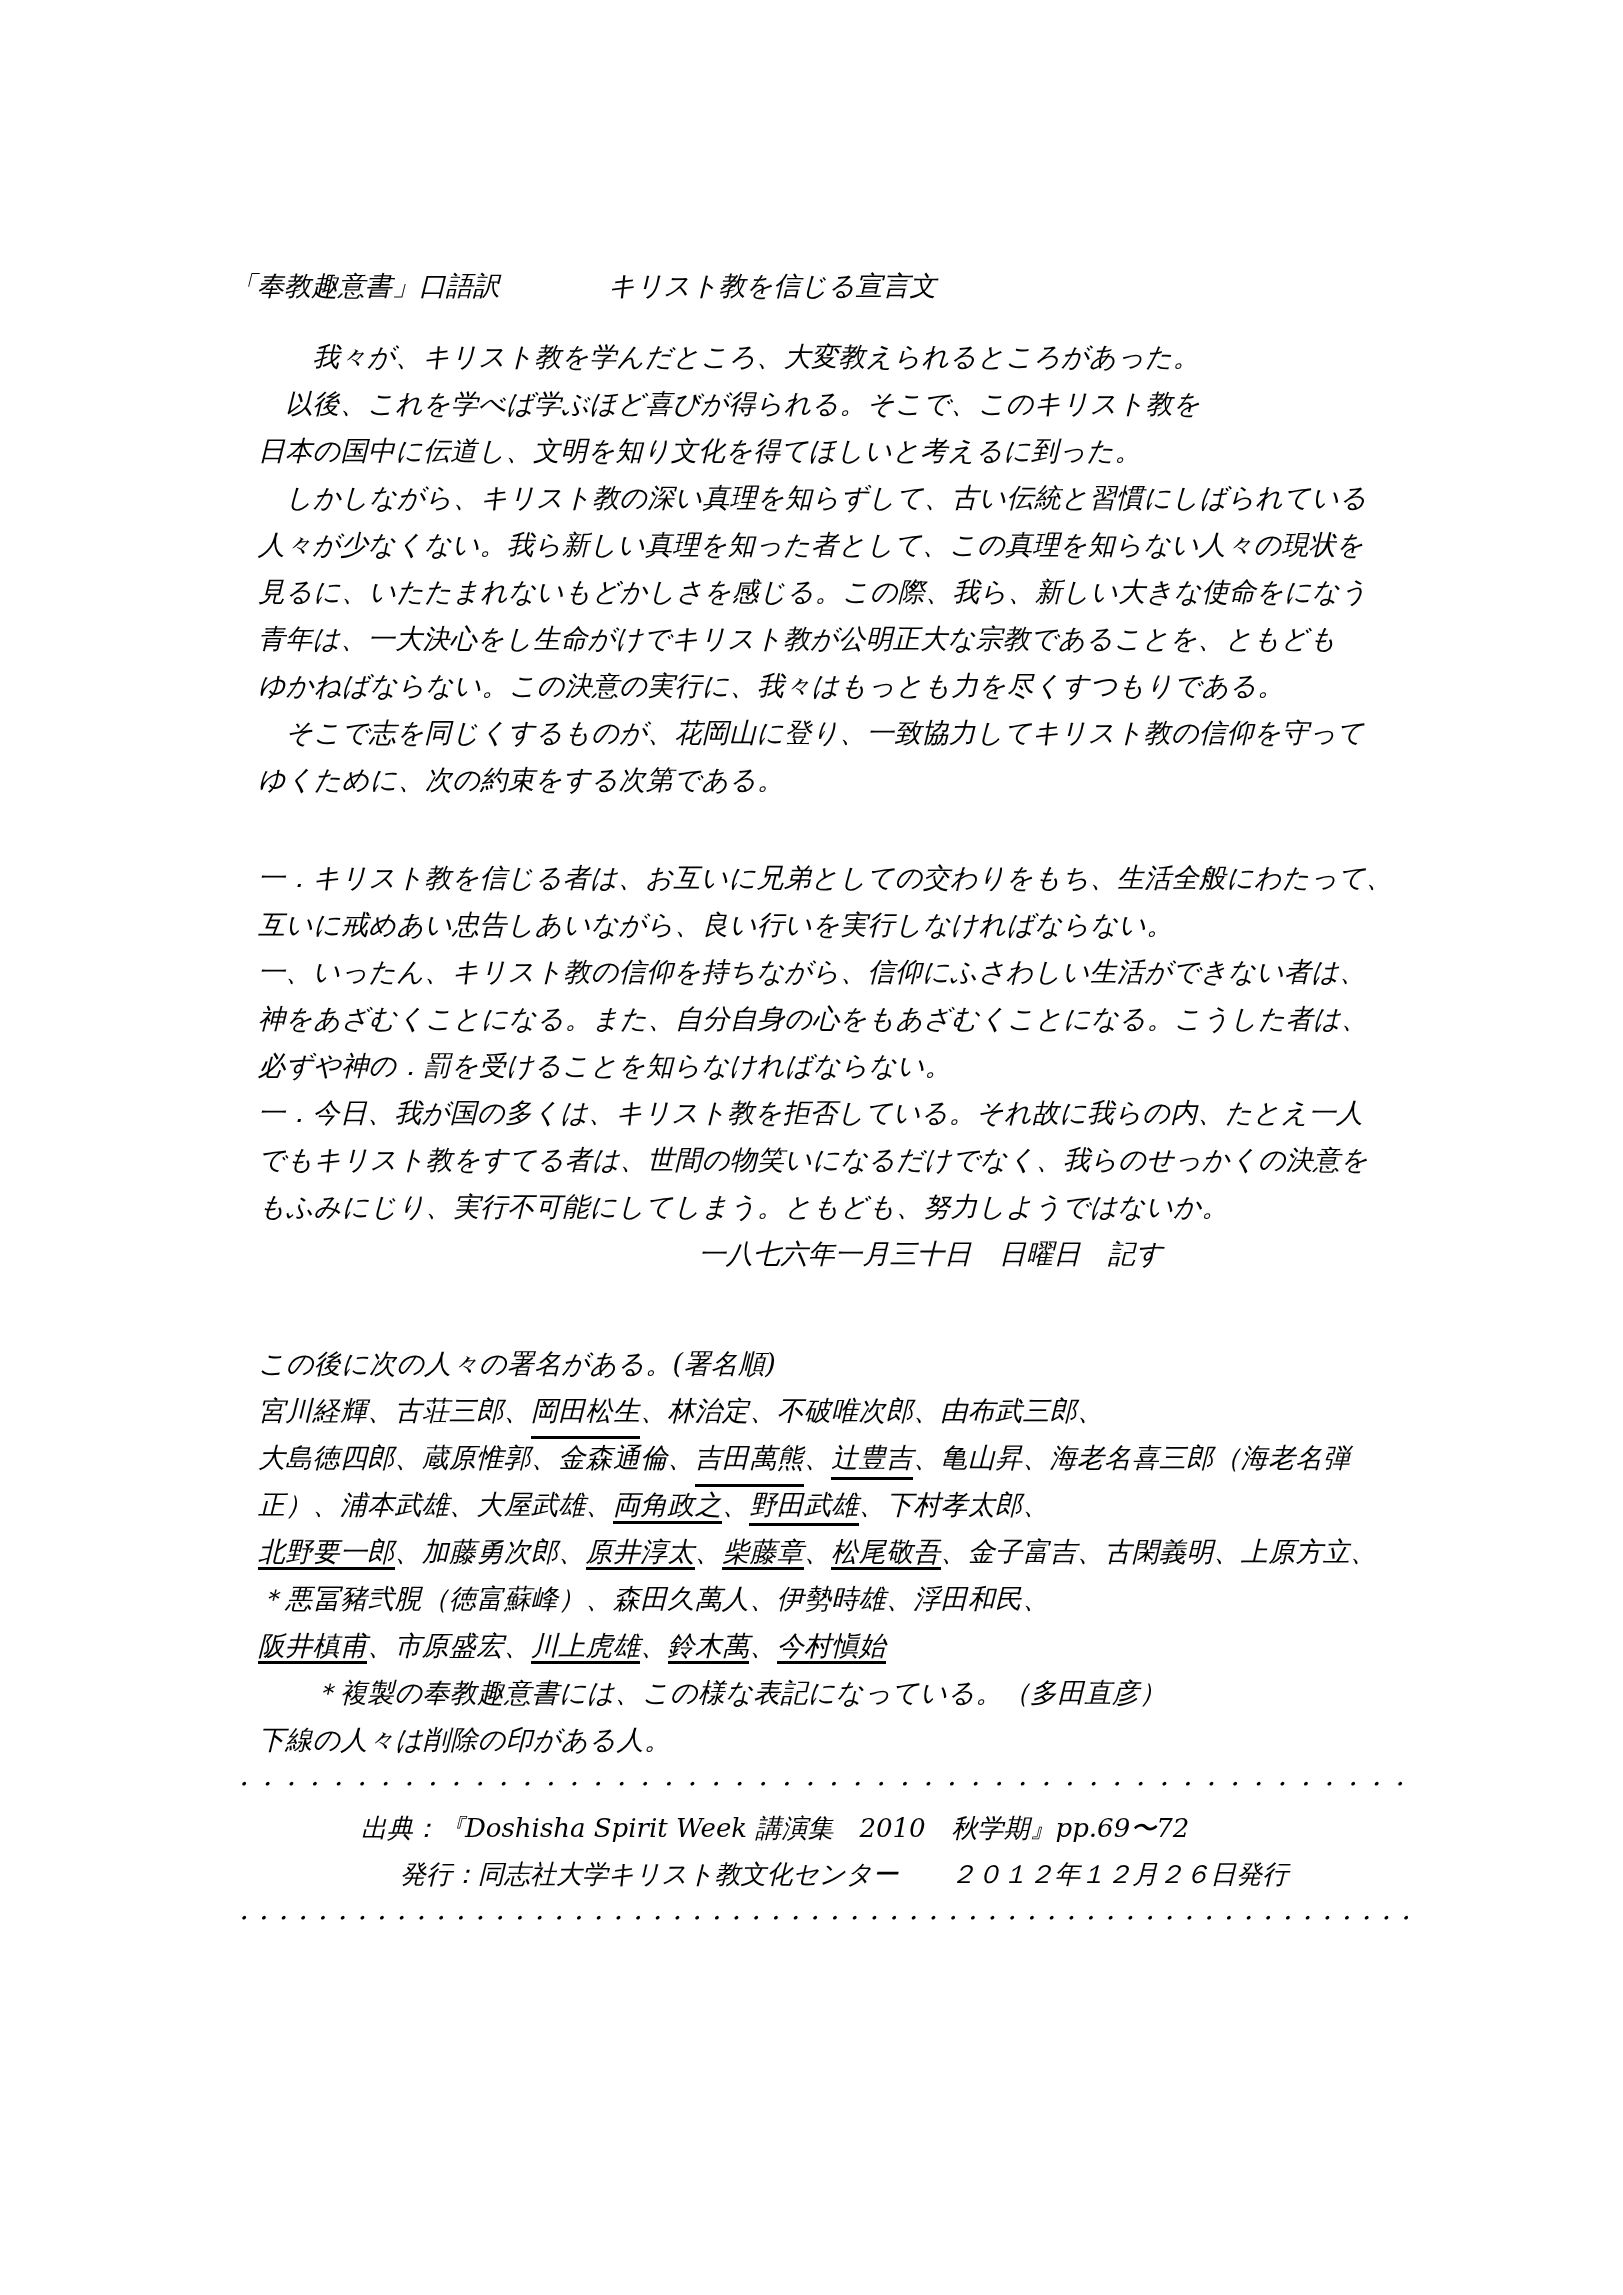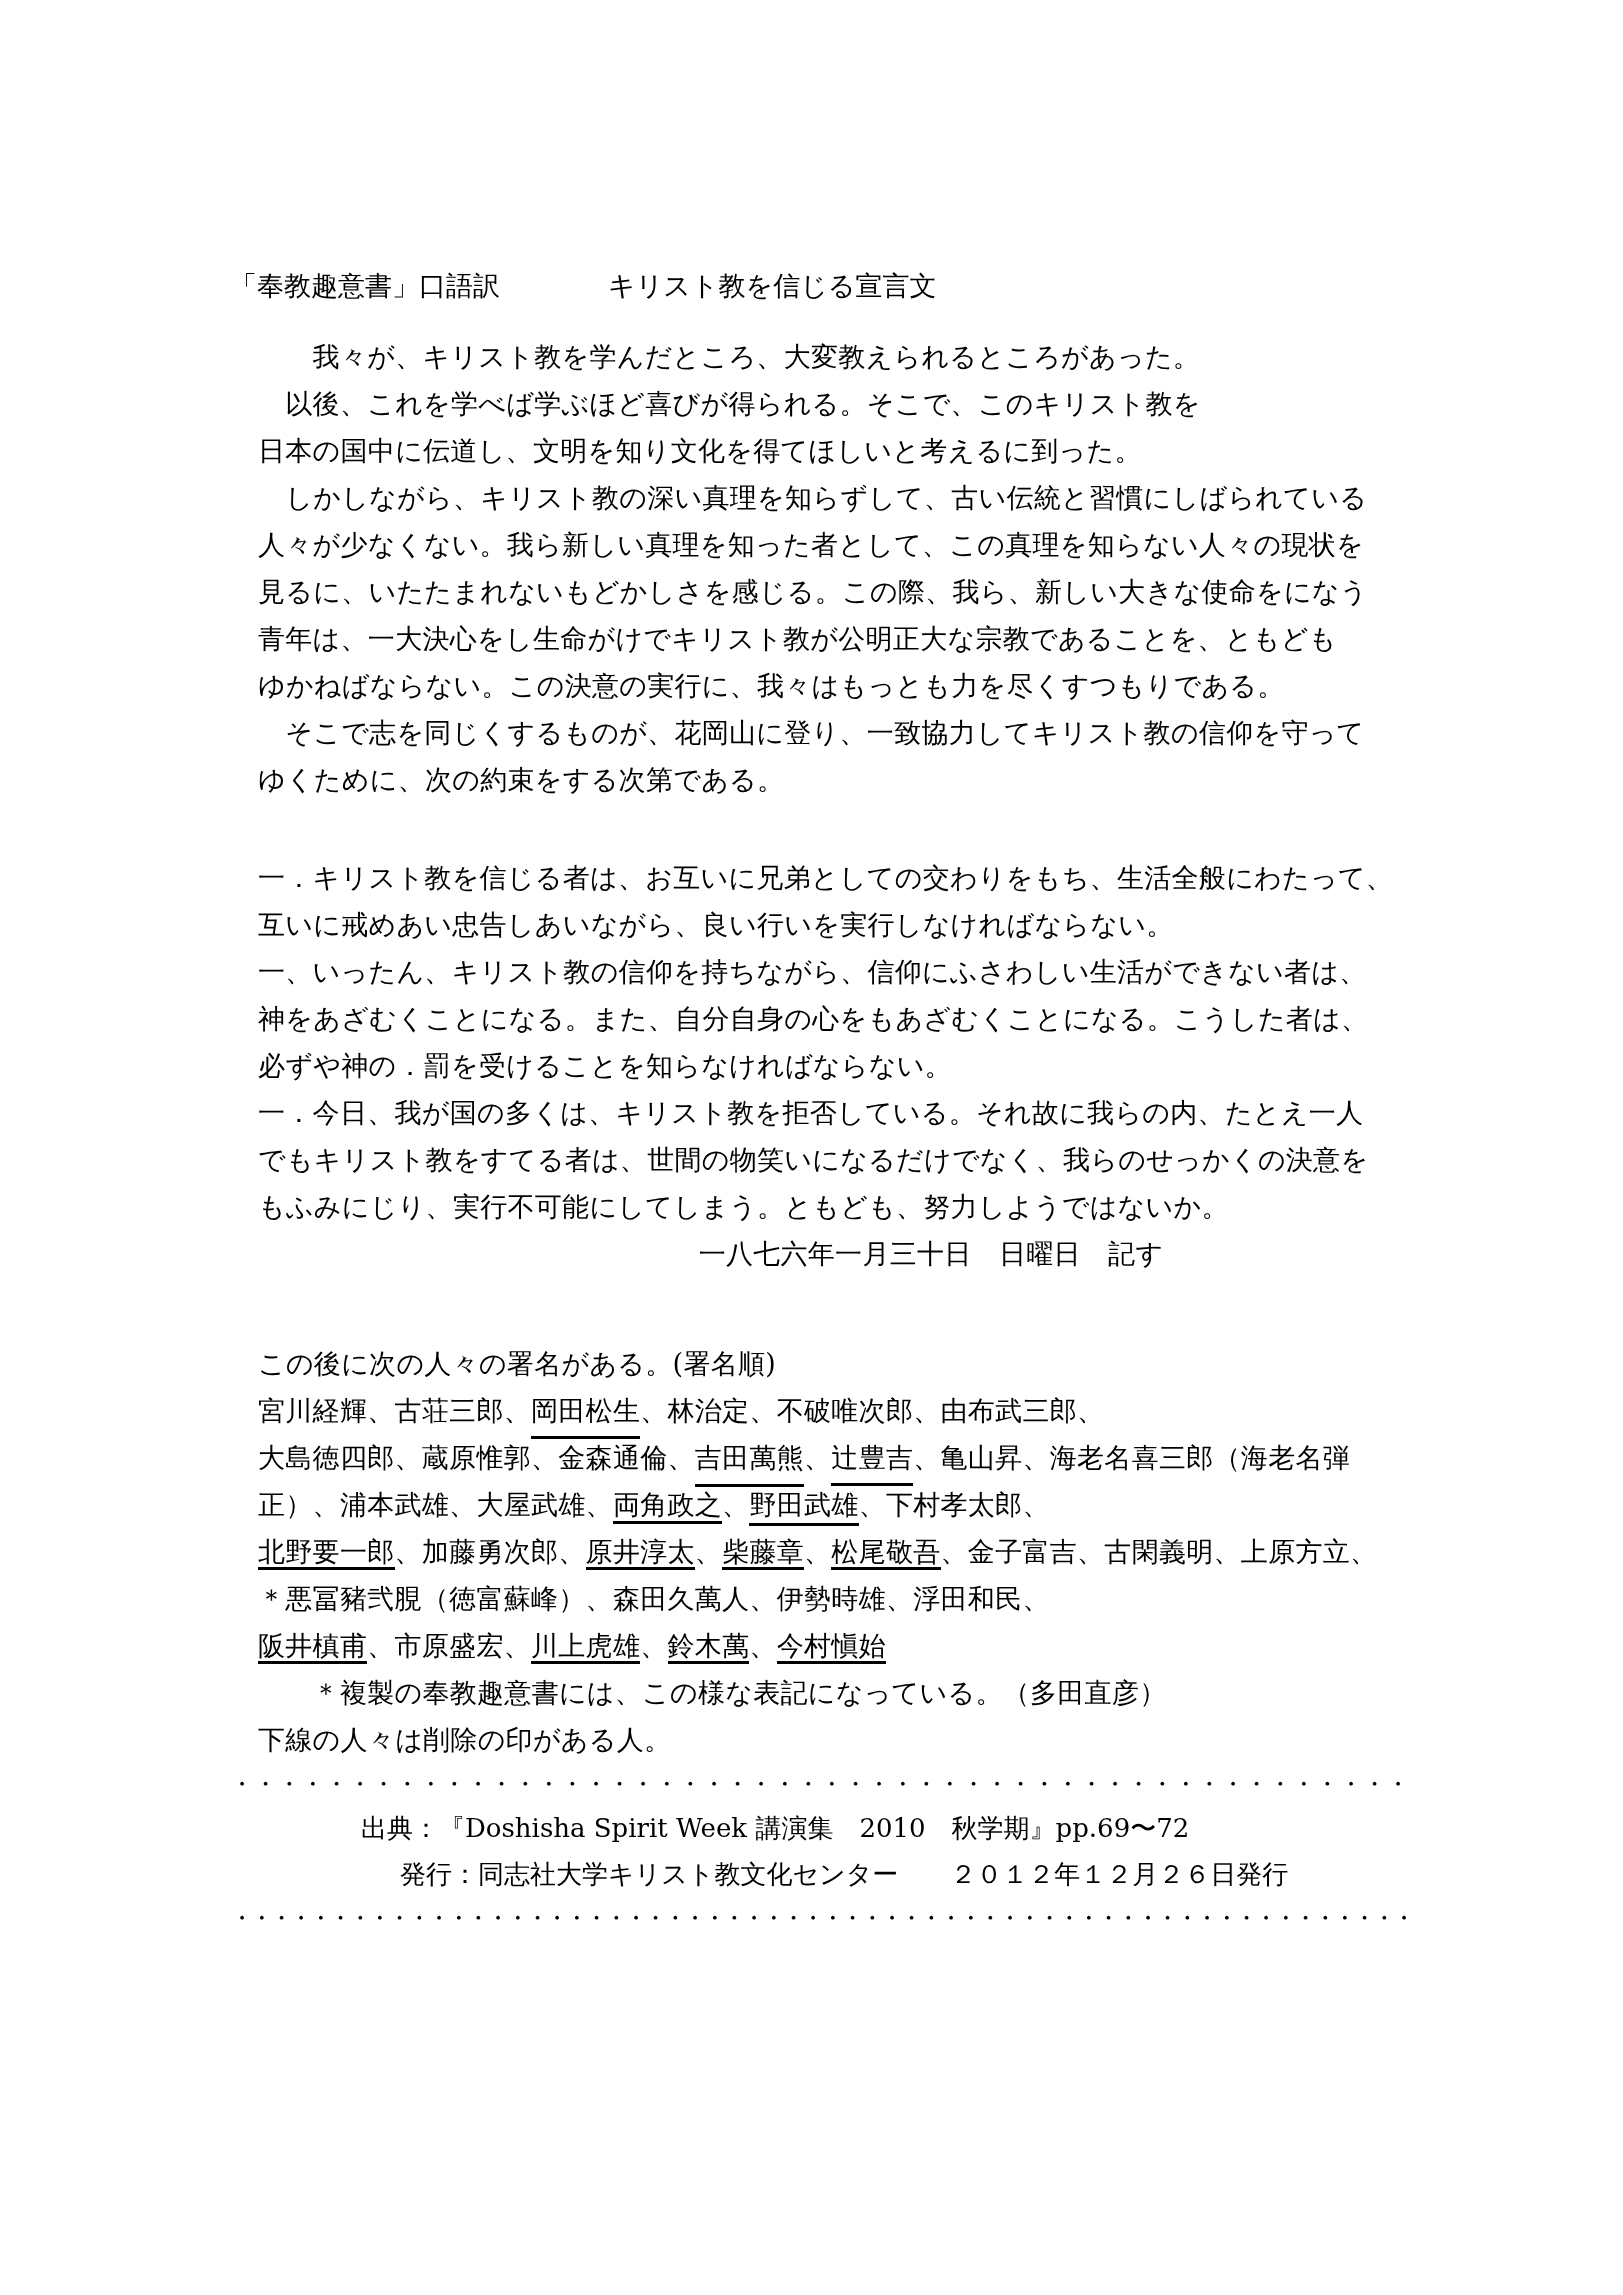--- a/index.html
+++ b/index.html
@@ -13,20 +13,21 @@
     font-family: "DejaVu Serif", "Liberation Serif", serif;
     color: #000000;
     -webkit-font-smoothing: antialiased;
   }
   .page {
     position: relative;
     width: 1623px;
     height: 2295px;
     background: #ffffff;
     overflow: hidden;
+    font-style: italic;
   }
   .content {
     position: absolute;
     left: 230px;
     top: 262px;
     width: 1178px;
   }
   .ln {
     font-size: 27px;
     line-height: 47px;
@@ -113,21 +114,21 @@
     </div>
 
     <div class="ln center-ish">一八七六年一月三十日　日曜日　記す</div>
 
     <div class="spacer-xl"></div>
 
     <div class="ln">この後に次の人々の署名がある。(署名順)</div>
 
     <div>
       <div class="ln" id="sig-0"><span>宮川経輝、古荘三郎、</span><span class="strike-name" style="border-bottom: 3.3px solid rgb(0, 0, 0); padding-bottom: 10px;">岡田松生</span><span>、林治定、不破唯次郎、由布武三郎、</span></div>
-      <div class="ln" id="sig-1"><span>大島徳四郎、蔵原惟郭、金森通倫、</span><span class="strike-name" style="border-bottom: 3.3px solid rgb(0, 0, 0); padding-bottom: 11px;">吉田萬熊</span><span>、</span><span class="strike-name" style="border-bottom: 3.3px solid rgb(0, 0, 0); padding-bottom: 10px;">辻豊吉</span><span>、亀山昇、海老名喜三郎（海老名弾</span></div>
+      <div class="ln" id="sig-1"><span>大島徳四郎、蔵原惟郭、金森通倫、</span><span class="strike-name" style="border-bottom: 3.3px solid rgb(0, 0, 0); padding-bottom: 11px;">吉田萬熊</span><span>、</span><span class="strike-name" style="border-bottom: 3.3px solid rgb(0, 0, 0); padding-bottom: 4px;">辻豊吉</span><span>、亀山昇、海老名喜三郎（海老名弾</span></div>
       <div class="ln" id="sig-2"><span>正）、浦本武雄、大屋武雄、</span><span class="strike-name" style="border-bottom: 3.3px solid rgb(0, 0, 0); padding-bottom: 1px;">両角政之</span><span>、</span><span class="strike-name" style="border-bottom: 3.3px solid rgb(0, 0, 0); padding-bottom: 3px;">野田武雄</span><span>、下村孝太郎、</span></div>
       <div class="ln" id="sig-3"><span class="strike-name" style="border-bottom: 3.3px solid rgb(0, 0, 0); padding-bottom: 0.7px;">北野要一郎</span><span>、加藤勇次郎、</span><span class="strike-name" style="border-bottom: 3.3px solid rgb(0, 0, 0); padding-bottom: 0.7px;">原井淳太</span><span>、</span><span class="strike-name" style="border-bottom: 3.3px solid rgb(0, 0, 0); padding-bottom: 0.7px;">柴藤章</span><span>、</span><span class="strike-name" style="border-bottom: 3.3px solid rgb(0, 0, 0); padding-bottom: 0.7px;">松尾敬吾</span><span>、金子富吉、古閑義明、上原方立、</span></div>
       <div class="ln" id="sig-4"><span>＊悪冨豬弐䏹（徳富蘇峰）、森田久萬人、伊勢時雄、浮田和民、</span></div>
       <div class="ln" id="sig-5"><span class="strike-name" style="border-bottom: 3.3px solid rgb(0, 0, 0); padding-bottom: 0.7px;">阪井槙甫</span><span>、市原盛宏、</span><span class="strike-name" style="border-bottom: 3.3px solid rgb(0, 0, 0); padding-bottom: 0.7px;">川上虎雄</span><span>、</span><span class="strike-name" style="border-bottom: 3.3px solid rgb(0, 0, 0); padding-bottom: 0.7px;">鈴木萬</span><span>、</span><span class="strike-name" style="border-bottom: 3.3px solid rgb(0, 0, 0); padding-bottom: 0.7px;">今村愼始</span></div>
     </div>
 
     <div class="ln">　　＊複製の奉教趣意書には、この様な表記になっている。（多田直彦）</div>
     <div class="ln">下線の人々は削除の印がある人。</div>
 
     <div class="dotline">・・・・・・・・・・・・・・・・・・・・・・・・・・・・・・・・・・・・・・・・・・・・・・・・・・・</div>

